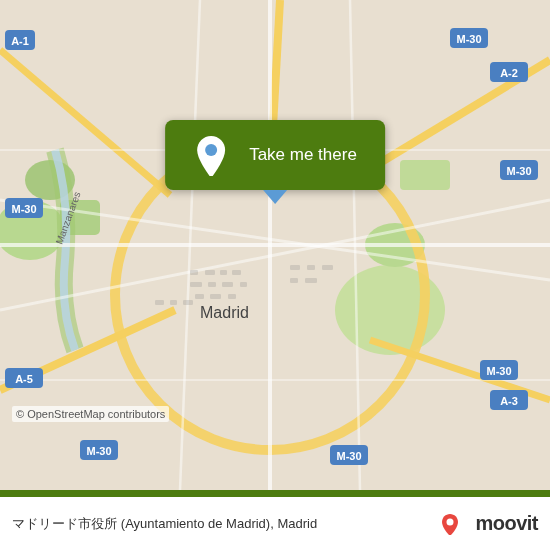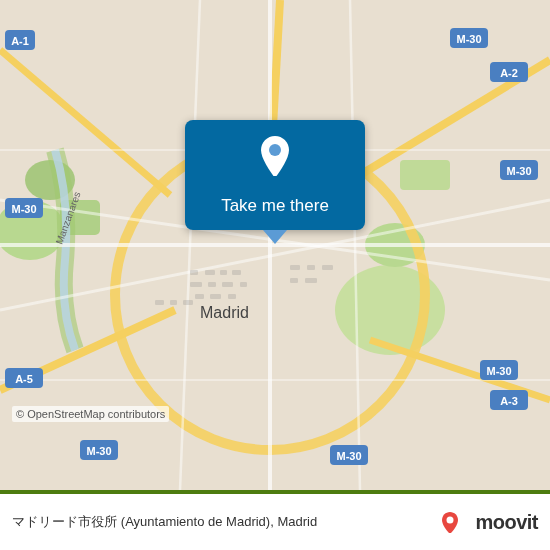--- a/index.html
+++ b/index.html
@@ -33,25 +33,25 @@
       top: 120px;
       left: 50%;
       transform: translateX(-50%);
       display: flex;
       flex-direction: column;
       align-items: center;
       z-index: 10;
     }
 
     #popup-box {
-      background: #0369a1;
+      background: #4d7c0f;
       border-radius: 8px;
       padding: 14px 28px;
       display: flex;
-      flex-direction: column;
+      flex-direction: row;
       align-items: center;
       gap: 20px;
       cursor: pointer;
       box-shadow: 0 2px 8px rgba(0,0,0,0.3);
       min-width: 180px;
     }
 
     #location-pin-icon {
       width: 36px;
       height: 42px;
@@ -75,21 +75,21 @@
 
     
     #bottom-bar {
       width: 550px;
       height: 60px;
       background: #ffffff;
       display: flex;
       align-items: center;
       padding: 0 12px;
       gap: 6px;
-      border-top: 4px solid #4d7c0f;
+      border-top: 7px solid #4d7c0f;
     }
 
     #location-name {
       font-size: 13px;
       color: #333;
       flex: 1;
       white-space: nowrap;
       overflow: hidden;
       text-overflow: ellipsis;
     }

